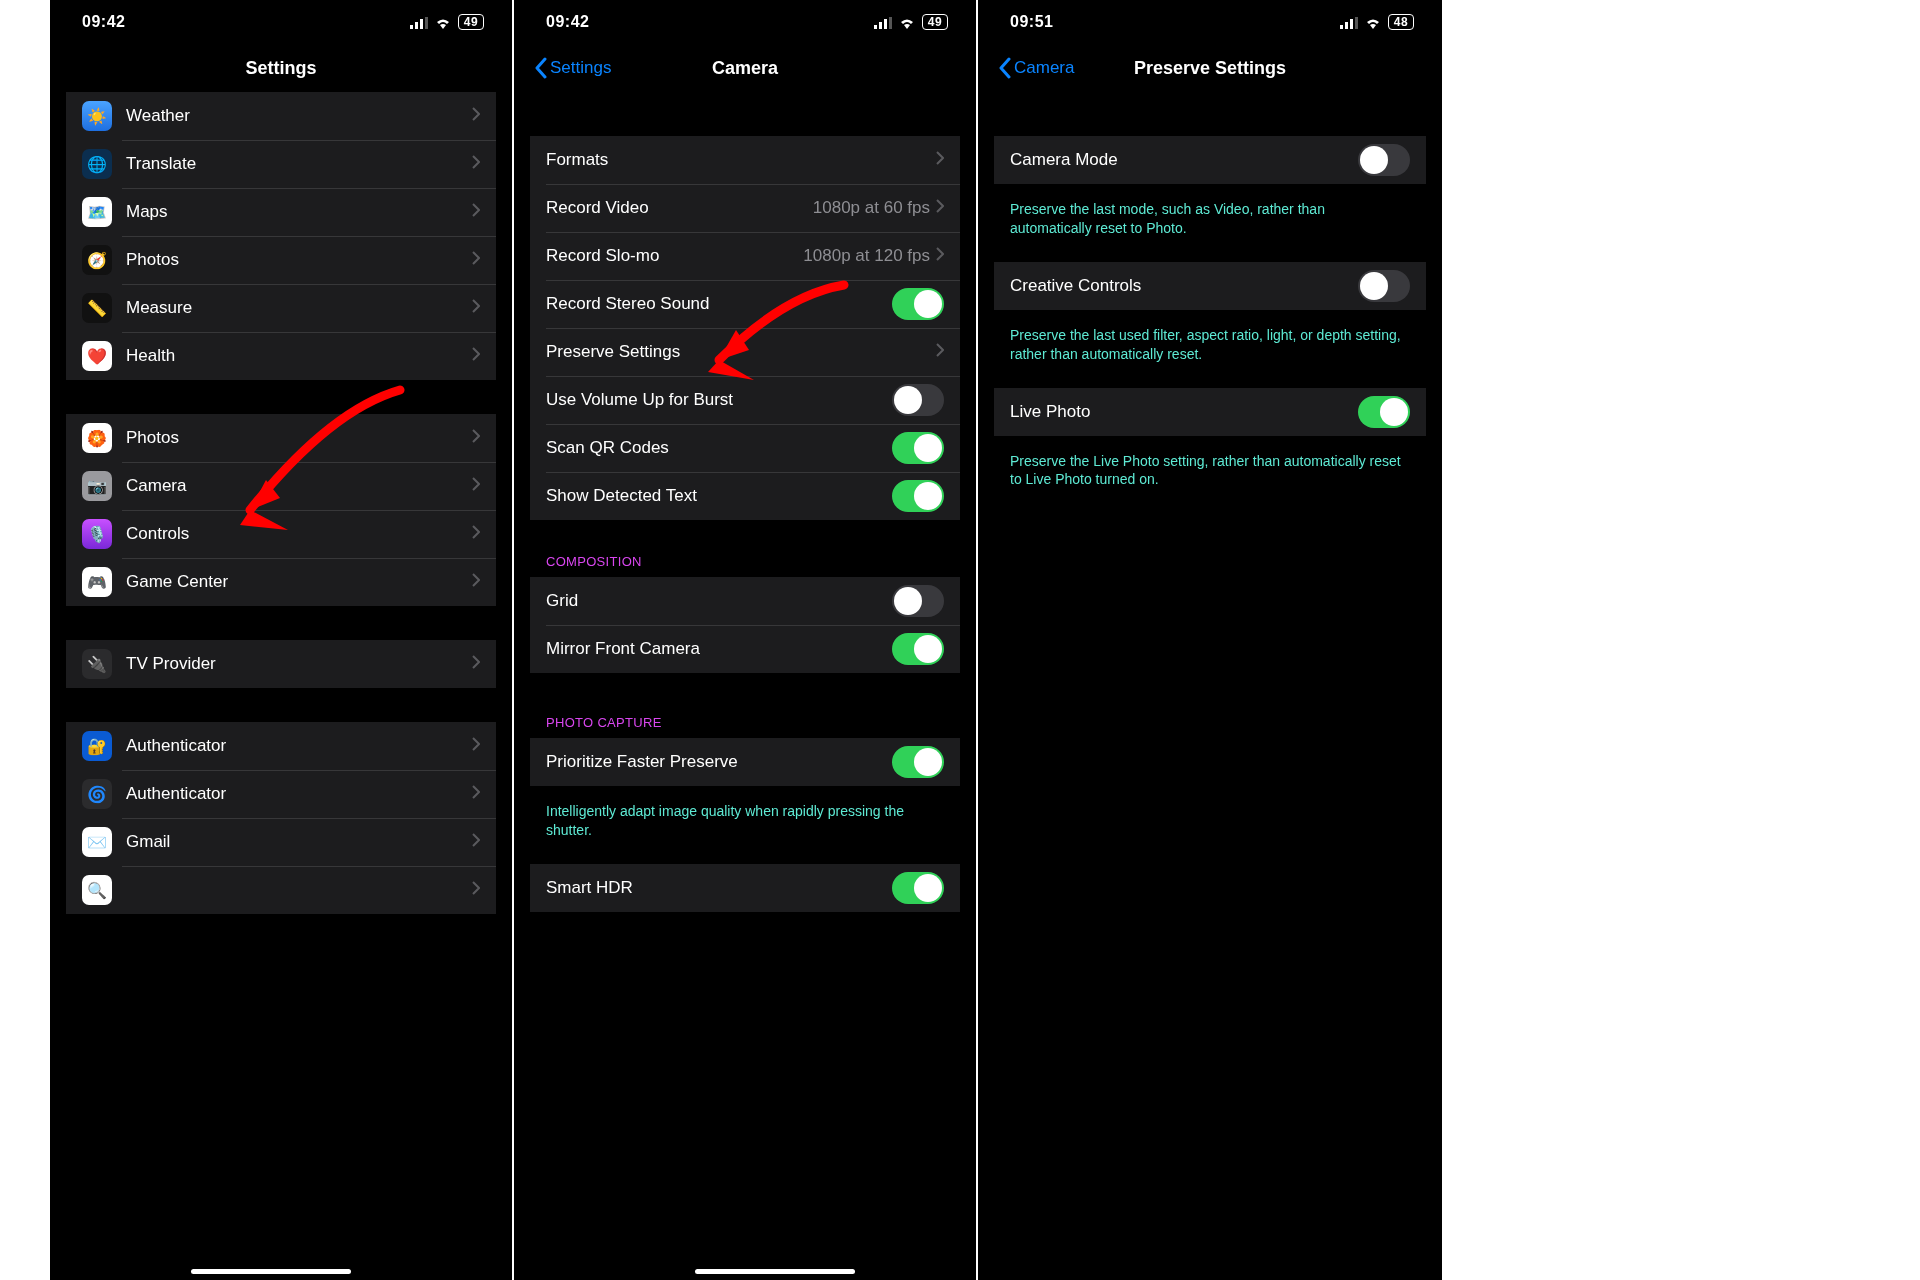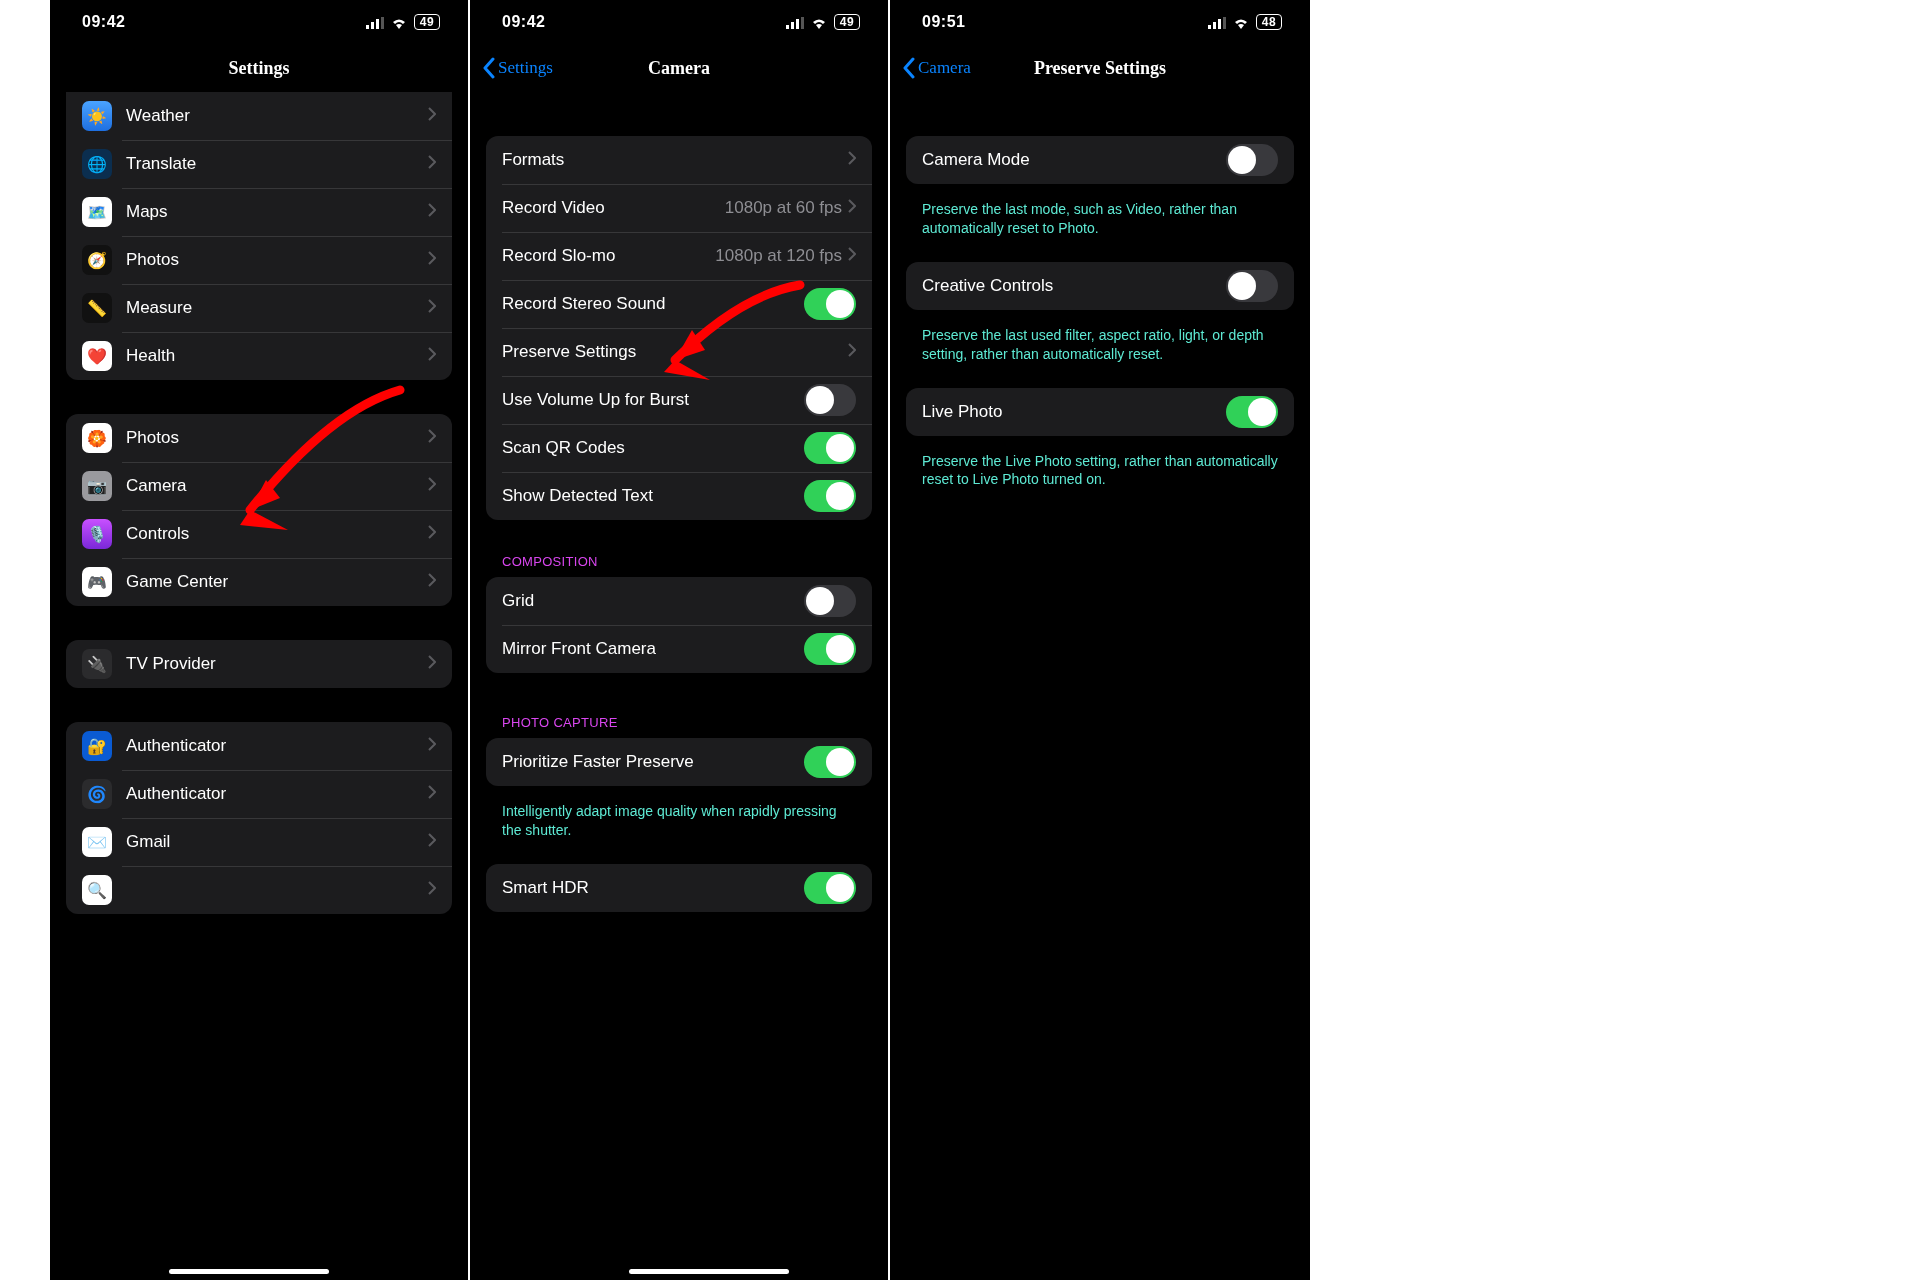--- a/index.html
+++ b/index.html
@@ -14,21 +14,21 @@
   .stage {
     width: 1920px;
     height: 1280px;
     background: #fff;
     position: relative;
     display: flex;
     gap: 0;
     padding: 0 50px;
   }
   .phone {
-    width: 420px;
+    width: 464px;
     height: 100%;
     background: #000;
     color: #fff;
     position: relative;
     overflow: hidden;
     border-right: 2px solid #fff;
   }
   .phone:last-child { border-right: none; }
 
   
@@ -56,22 +56,21 @@
     min-width: 26px;
     justify-content: center;
   }
 
   
   .navheader {
     height: 48px;
     display: flex;
     align-items: center;
     position: relative;
-    padding: 0 12px;
-    font-family: Liberation Serif, serif;
+    padding: 0 20px;
   }
   .navtitle {
     position: absolute;
     left: 0; right: 0;
     text-align: center;
     font-size: 18px;
     font-weight: 600;
     pointer-events: none;
   }
   .navback {
@@ -82,21 +81,21 @@
     gap: 2px;
     z-index: 2;
   }
   .navback svg { width: 14px; height: 22px; }
 
   
   .scroll { position: absolute; top: 92px; left: 0; right: 0; bottom: 0; overflow: hidden; }
   .group {
     background: #1c1c1e;
     margin: 0 16px 34px 16px;
-    border-radius: 12px;
+    border-radius: 0;
     overflow: hidden;
   }
   .group.tight { margin-bottom: 16px; }
   .group-header {
     text-transform: uppercase;
     color: #d946ef;
     font-size: 13px;
     letter-spacing: 0.3px;
     margin: 0 32px 8px 32px;
   }

